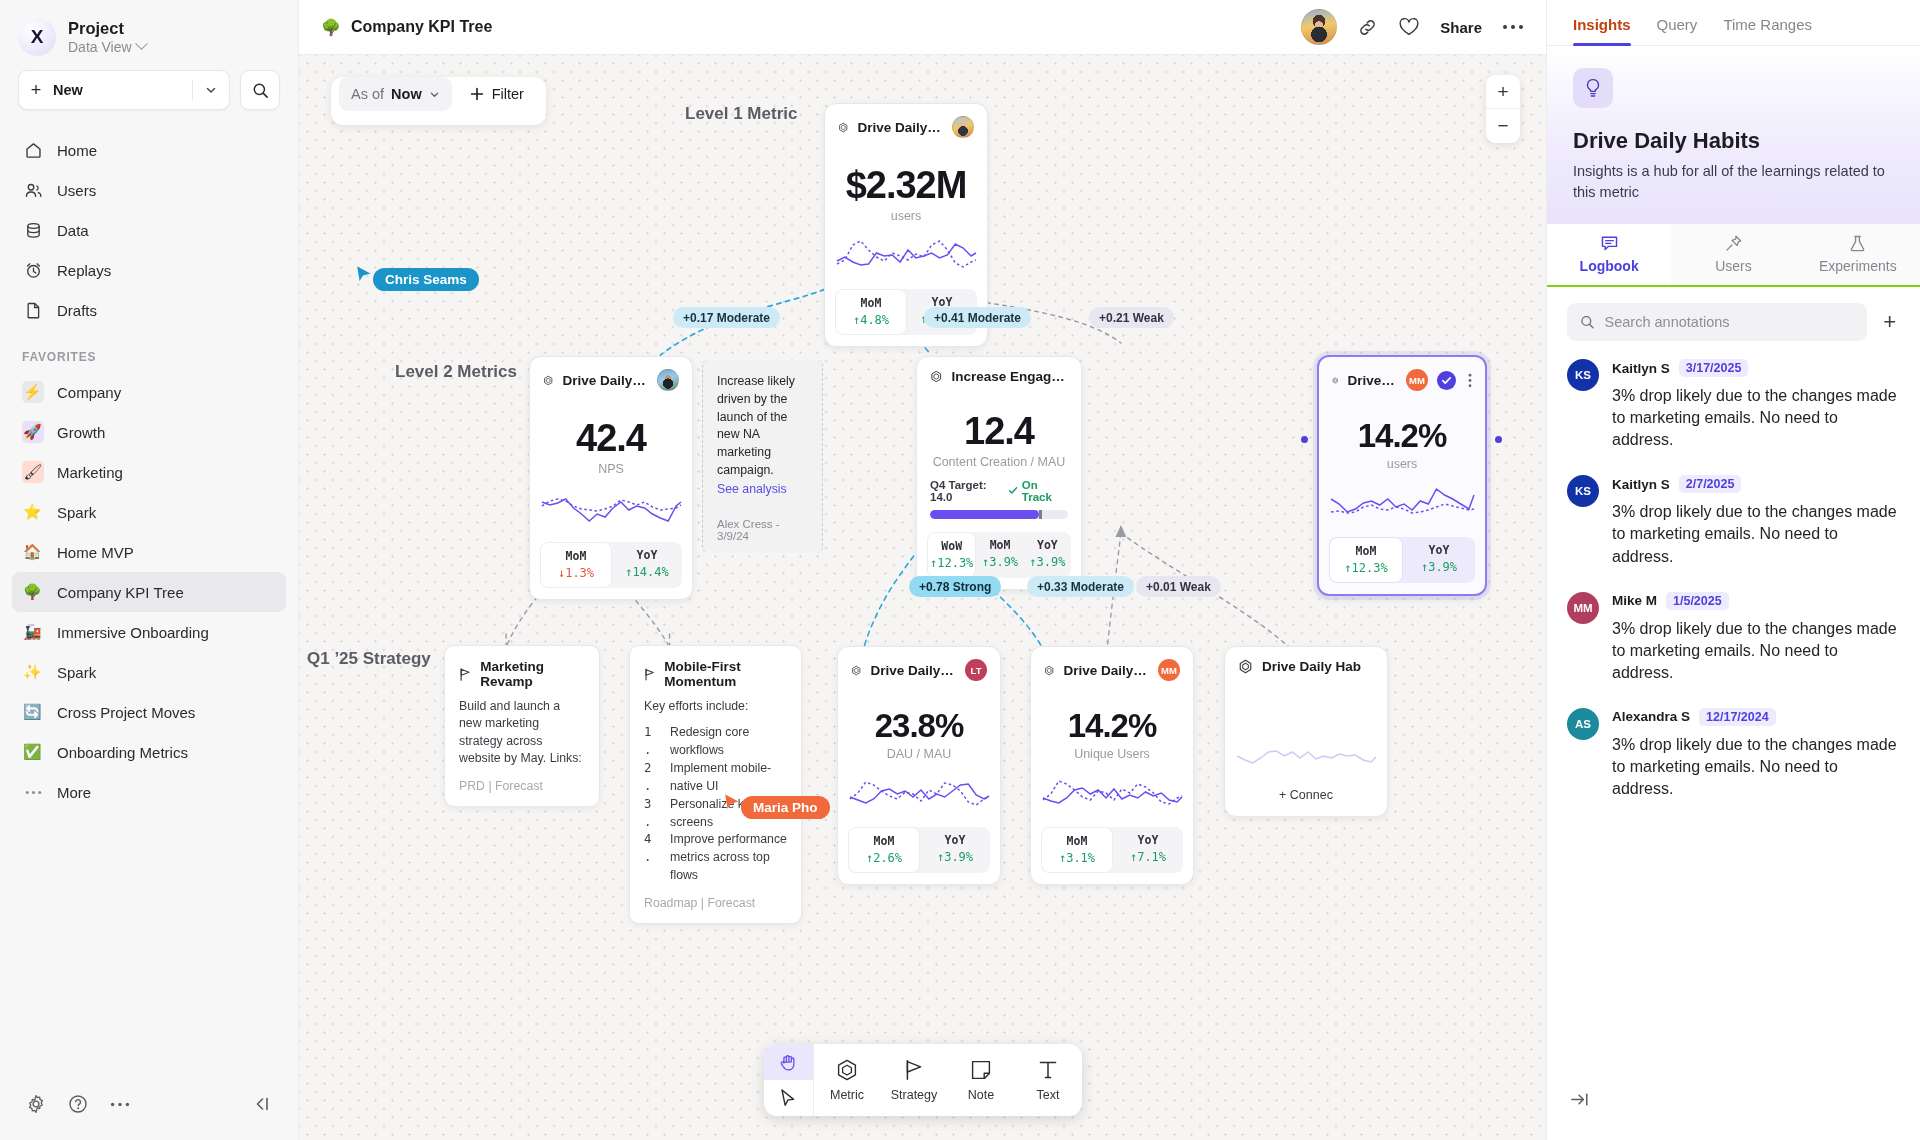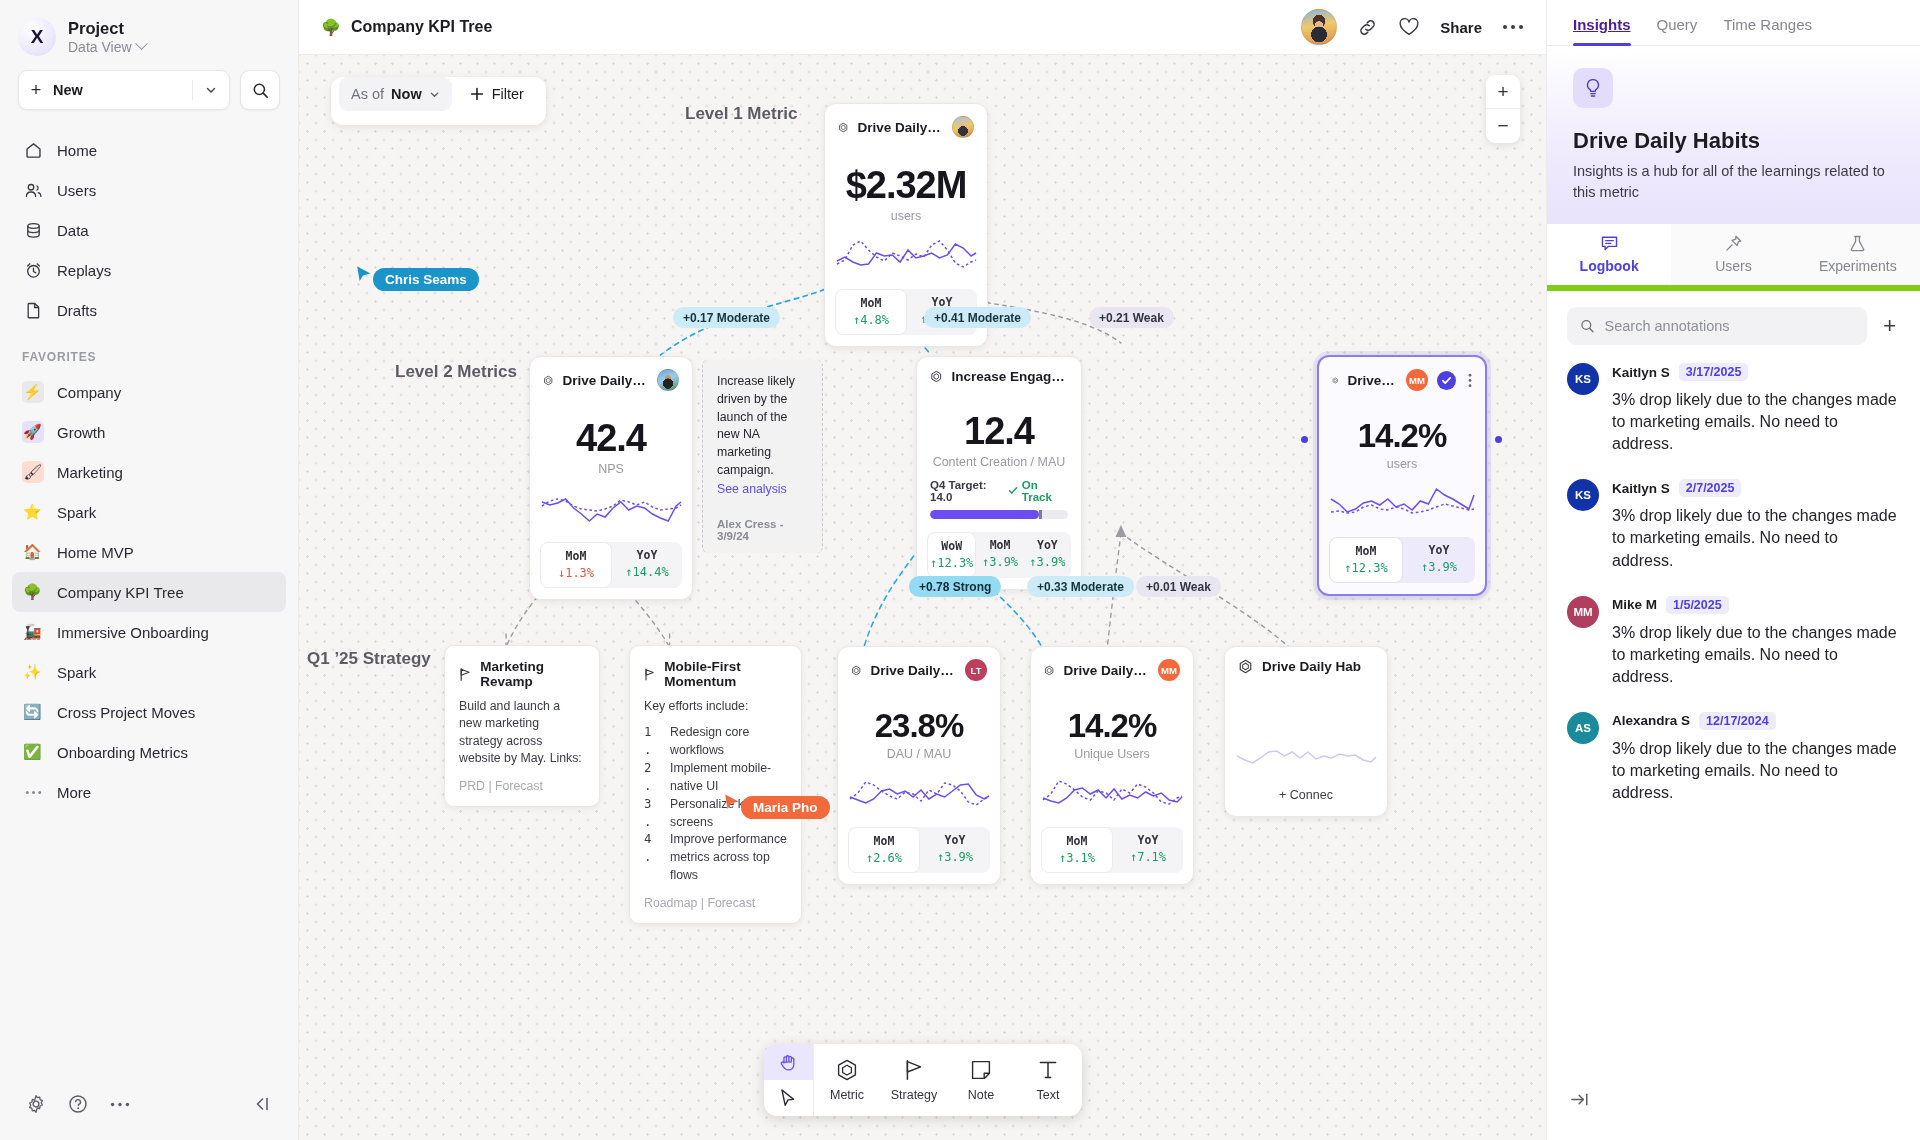--- a/index.html
+++ b/index.html
@@ -182,21 +182,21 @@
   .note-ol li { font-size: 12.3px; color: #3b3b44; line-height: 1.45; padding-left: 26px; position: relative; }
   .note-ol li .num { position: absolute; left: 0; width: 22px; font-family: "DejaVu Sans Mono", monospace; }
 
   .anno-card {
     position: absolute; background: #f2f2f3; border-radius: 6px; z-index: 9;
     padding: 13px 14px 11px 14px; cursor: pointer;
     border-left: 1px dashed #c9c9cf; border-right: 1px dashed #c9c9cf;
   }
   .anno-body { font-size: 12.3px; color: #26262d; line-height: 1.45; }
   .anno-link { font-size: 12.3px; color: #5b4de8; margin-top: 2px; }
-  .anno-meta { font-size: 11.5px; color: #8b8b95; margin-top: 22px; font-weight: bold; }
+  .anno-meta { font-size: 11.5px; color: #8b8b95; margin-top: 22px; }
 
   
   .edge-lbl {
     position: absolute; font-size: 12px; font-weight: 600; border-radius: 11px;
     padding: 3.5px 10px; z-index: 12; white-space: nowrap;
   }
   .edge-lbl.moderate { background: #cdeaf7; color: #17333d; }
   .edge-lbl.strong { background: #93dbf2; color: #0f2c36; }
   .edge-lbl.weak { background: #e8e6f1; color: #343344; }
 
@@ -220,29 +220,29 @@
   }
   .pal-item .pal-lbl { font-size: 12.5px; color: #35353d; }
 
   
   .insights {
     width: 374px; flex: 0 0 374px; height: 1140px; background: #fff;
     border-left: 1px solid #ececec; display: flex; flex-direction: column; position: relative;
   }
   .ins-tabs { display: flex; gap: 26px; padding: 16px 26px 0 26px; border-bottom: 1px solid #ececec; }
   .ins-tab { font-size: 15px; color: #86868f; padding-bottom: 12px; cursor: pointer; position: relative; }
-  .ins-tab.on { color: #4c1d95; font-weight: 600; text-decoration: underline; }
+  .ins-tab.on { color: #c2410c; font-weight: 600; }
   .ins-tab.on:after { content: ""; position: absolute; left: 0; right: 0; bottom: -1px; height: 3px; background: #4d3fe0; border-radius: 2px; }
 
   .ins-hero { background: linear-gradient(180deg, #ffffff 0%, #f0ecfd 55%, #e8e3fb 100%); padding: 22px 26px 22px 26px; }
   .hero-ico { width: 40px; height: 40px; border-radius: 10px; background: #e3ddfa; display: flex; align-items: center; justify-content: center; }
   .hero-title { font-size: 22px; font-weight: 700; color: #1c1c21; margin-top: 20px; }
   .hero-sub { font-size: 14.5px; color: #3b3b44; line-height: 1.42; margin-top: 7px; }
 
-  .sub-tabs { display: flex; border-bottom: 6px solid #84cc16; }
+  .sub-tabs { display: flex; border-bottom: 2px solid #84cc16; }
   .sub-tab { flex: 1; display: flex; flex-direction: column; align-items: center; gap: 5px; padding: 10px 0 11px 0; cursor: pointer; font-size: 14px; color: #86868f; }
   .sub-tab.on { color: #4d3fe0; font-weight: 600; }
   .sub-tab.bg { background: #fafafb; }
 
   .ins-search { display: flex; align-items: center; gap: 12px; padding: 16px 20px 10px 20px; }
   .srch-box { flex: 1; height: 38px; background: #f2f2f4; border-radius: 9px; display: flex; align-items: center; gap: 10px; padding: 0 13px; }
   .srch-box input { border: 0; background: transparent; outline: none; font-size: 14.5px; color: #1c1c21; width: 100%; font-family: "Liberation Sans", sans-serif; }
   .srch-box input::placeholder { color: #8e8e98; }
   .add-btn { font-size: 22px; color: #3b3b44; font-weight: 300; cursor: pointer; padding: 0 4px; }
 

